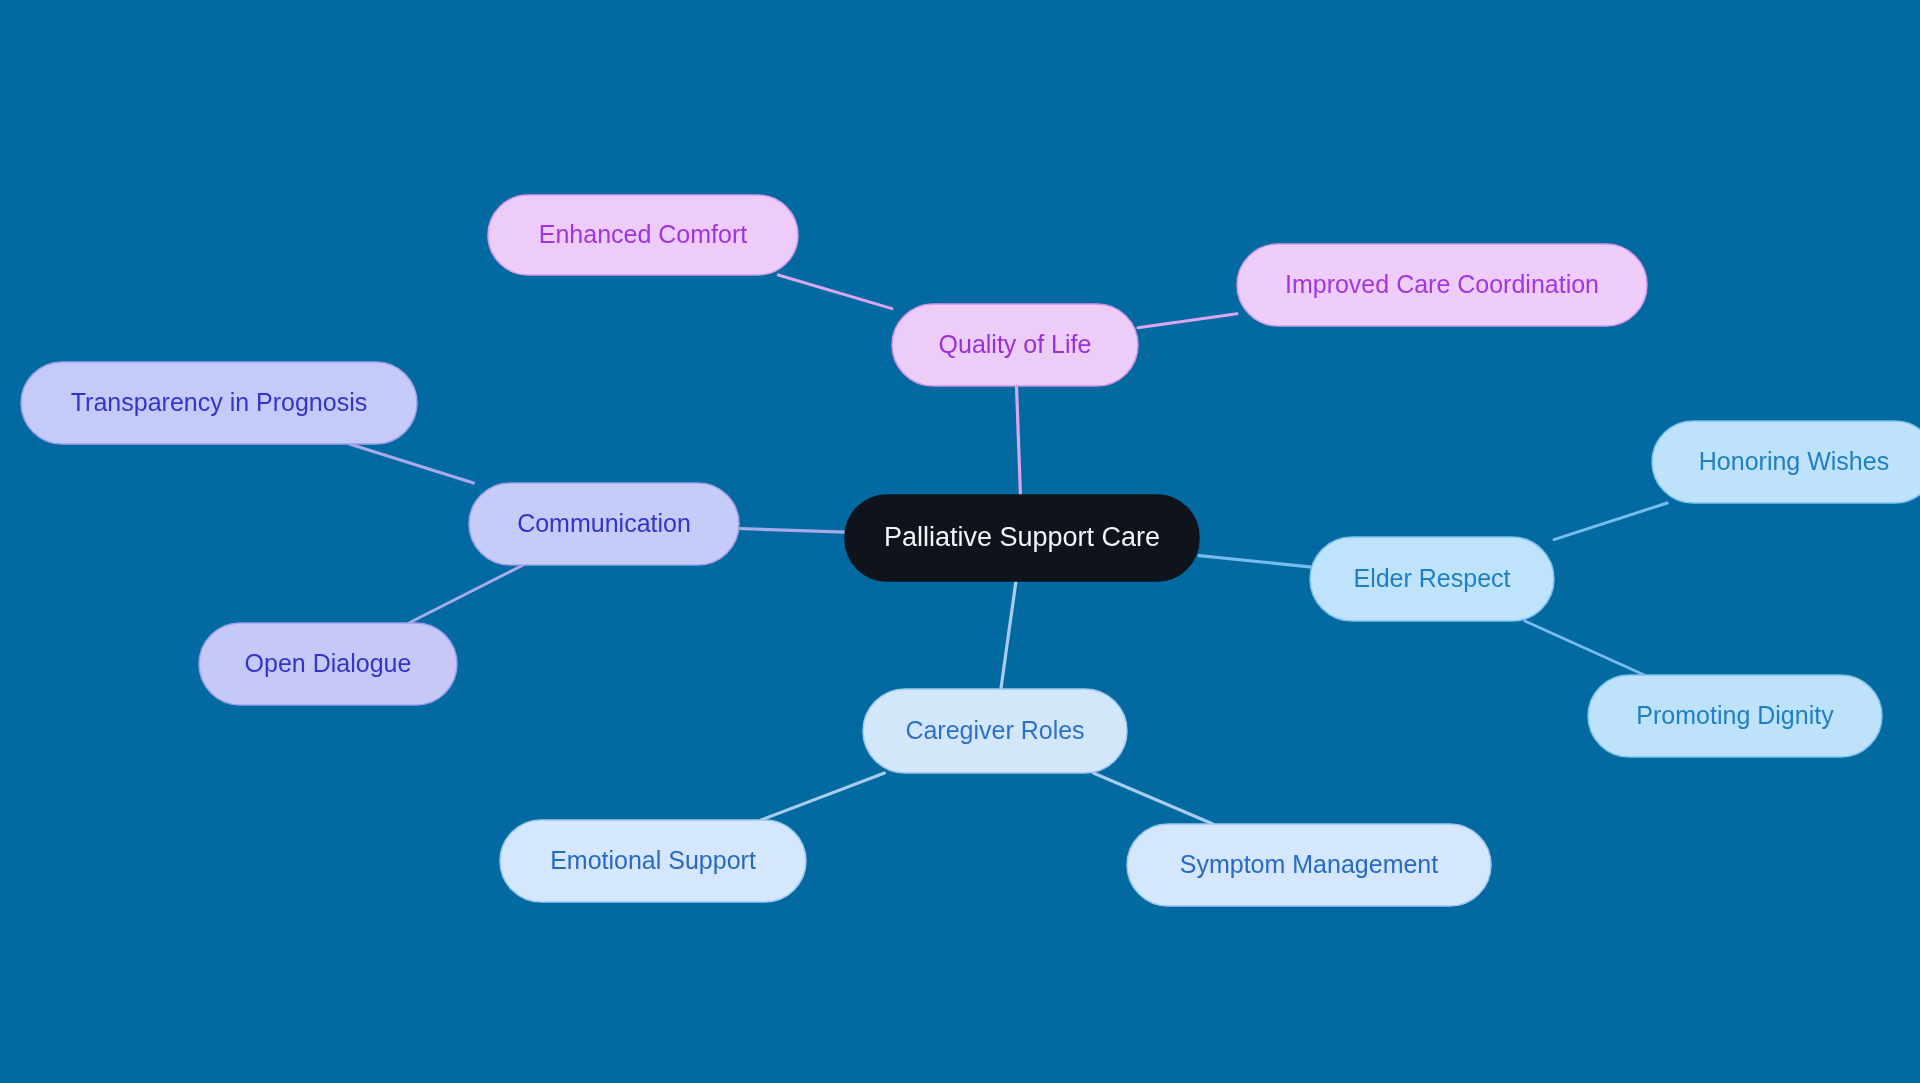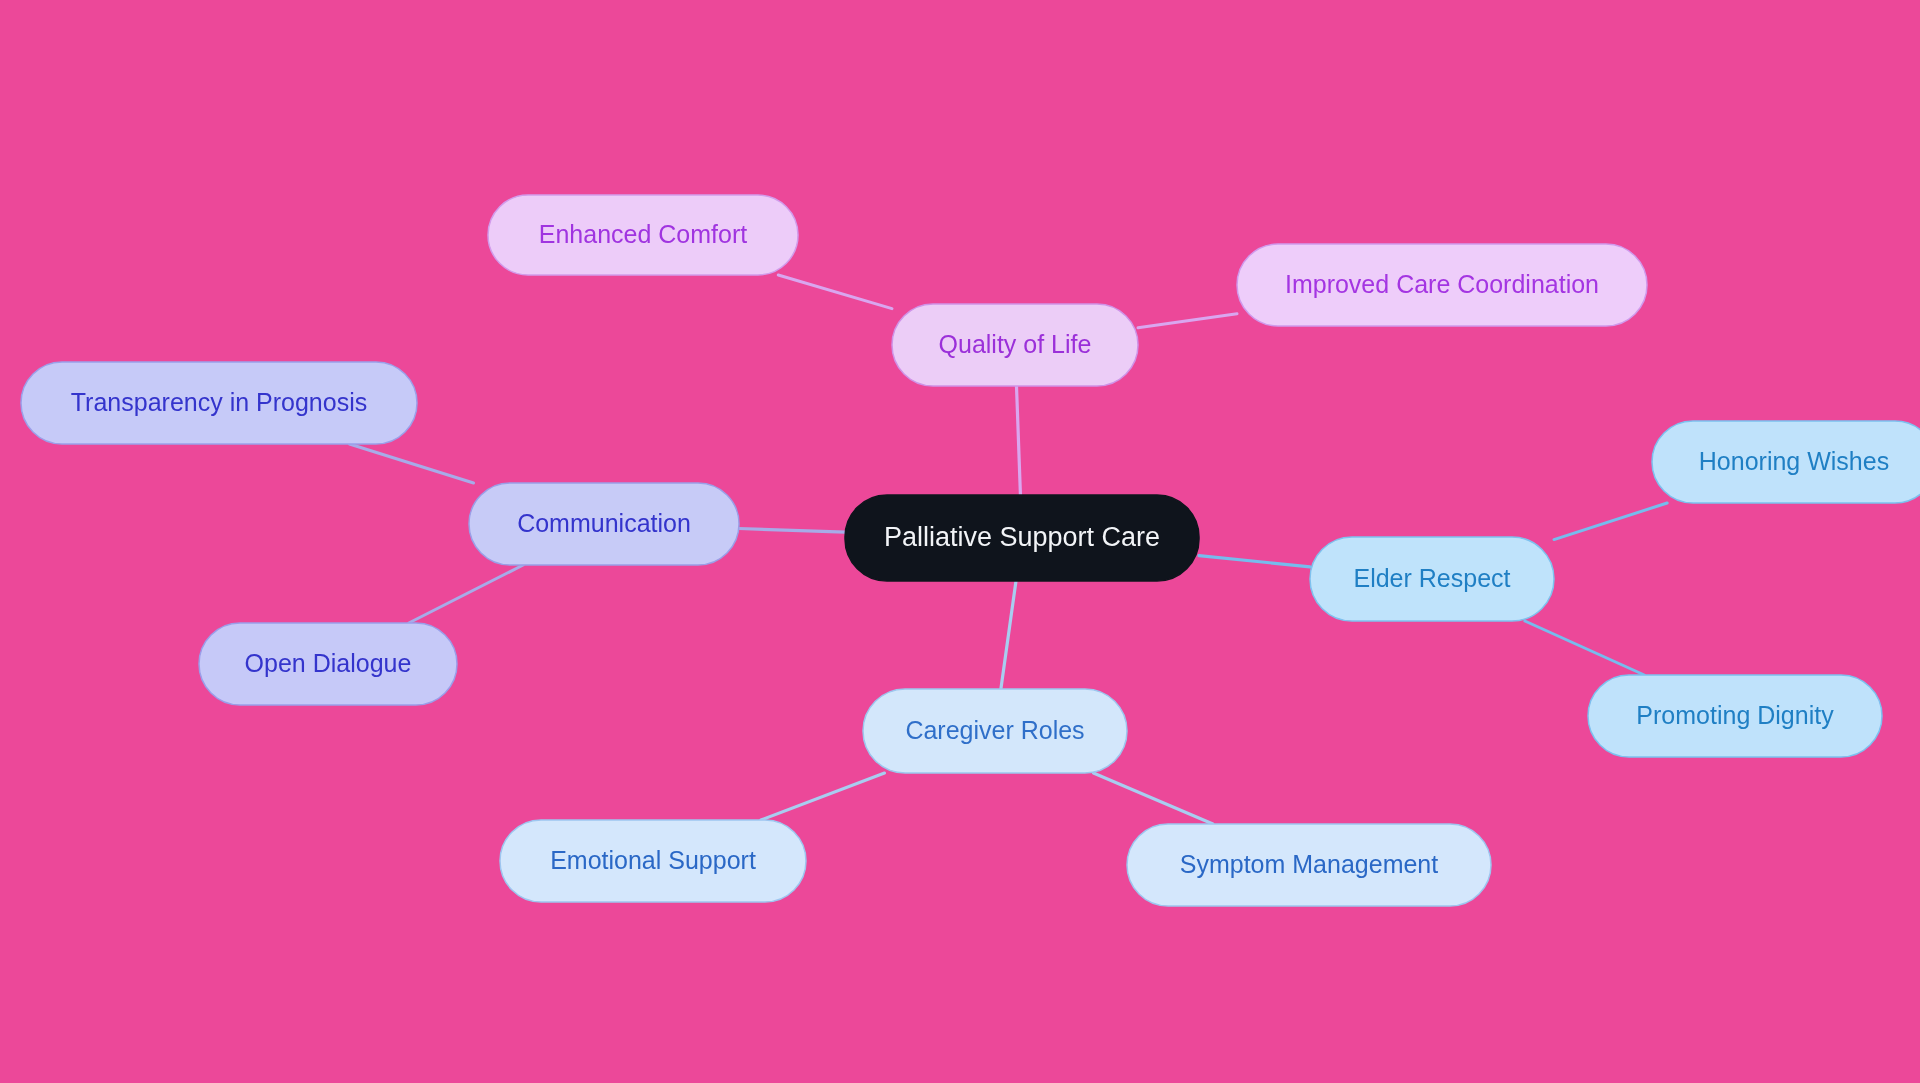--- a/index.html
+++ b/index.html
@@ -10,21 +10,21 @@
   body {
     width: 1920px;
     height: 1083px;
     overflow: hidden;
     font-family: "Liberation Sans", sans-serif;
   }
   #mindmap-root {
     position: relative;
     width: 1920px;
     height: 1083px;
-    background: #ec4899;
+    background: #0369a1;
   }
   svg.mm-canvas {
     position: absolute;
     inset: 0;
     width: 1920px;
     height: 1083px;
     display: block;
   }
   .edge {
     fill: none;

